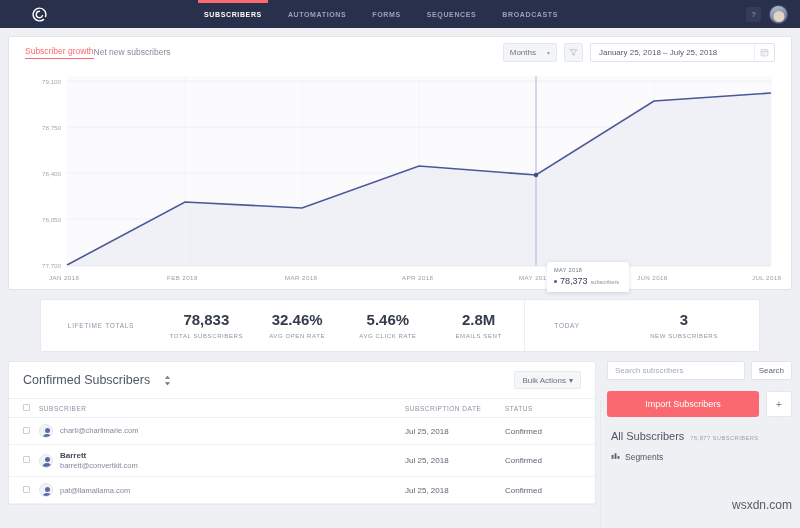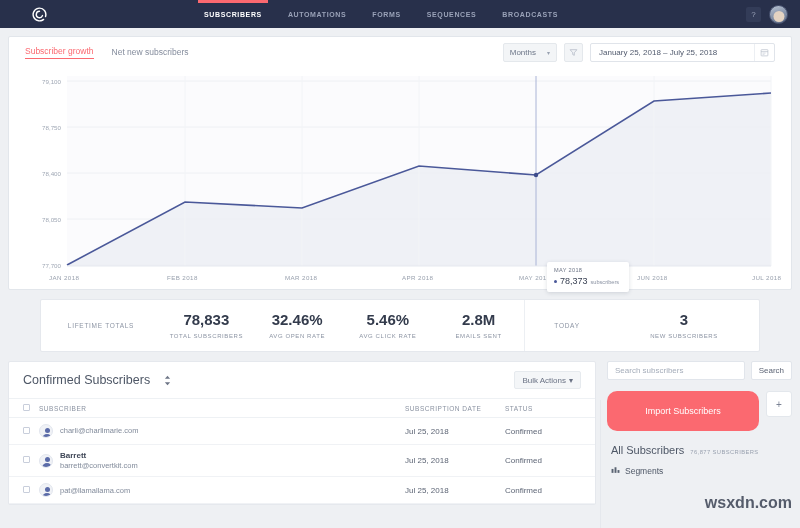--- a/index.html
+++ b/index.html
@@ -98,21 +98,21 @@
     border-radius: 2px;
     position: relative;
   }
   .chart-head {
     height: 31px;
     display: flex;
     align-items: center;
     padding: 0 16px;
     position: relative;
   }
-  .tabs { display: flex; gap: 18px; align-items: flex-end; }
+  .tabs { display: flex; align-items: flex-end; }
   .tab {
     font-size: 8.5px;
     color: #848c9c;
     cursor: pointer;
     padding-bottom: 2px;
     white-space: nowrap;
   }
   .tab.active {
     color: #fb6970;
     border-bottom: 1px solid #fb6970;
@@ -338,22 +338,22 @@
   
   .right-col {
     flex: 1;
     padding-left: 11px;
   }
   .imp-row { display: flex; gap: 7px; align-items: stretch; }
   .import-btn {
     flex: 1;
     background: #fb6970;
     color: #ffffff;
-    height: 40px;
-    border-radius: 10px;
+    height: 26px;
+    border-radius: 3px;
     display: flex; align-items: center; justify-content: center;
     font-size: 9px;
     cursor: pointer;
     border: none;
   }
   .plus-btn {
     width: 26px; height: 26px;
     background: #ffffff;
     border: 1px solid #e3e7ec;
     border-radius: 3px;
@@ -400,24 +400,23 @@
   }
   .segments {
     display: flex; align-items: center; gap: 5px;
     padding: 9px 0 0 4px;
     font-size: 8.5px;
     color: #4e5766;
   }
   .watermark {
     position: absolute;
     right: 8px; bottom: 16px;
-    font-size: 16px;
+    font-size: 12px;
     color: #555c6b;
     font-family: "Liberation Sans", sans-serif;
-    font-weight: bold;
   }
   .divider-v {
     position:absolute; left:600px; top:400px; width:1px; height:128px;
     background:#e5e8ed;
   }
 </style>
 </head>
 <body>
 
 <div class="topnav">

